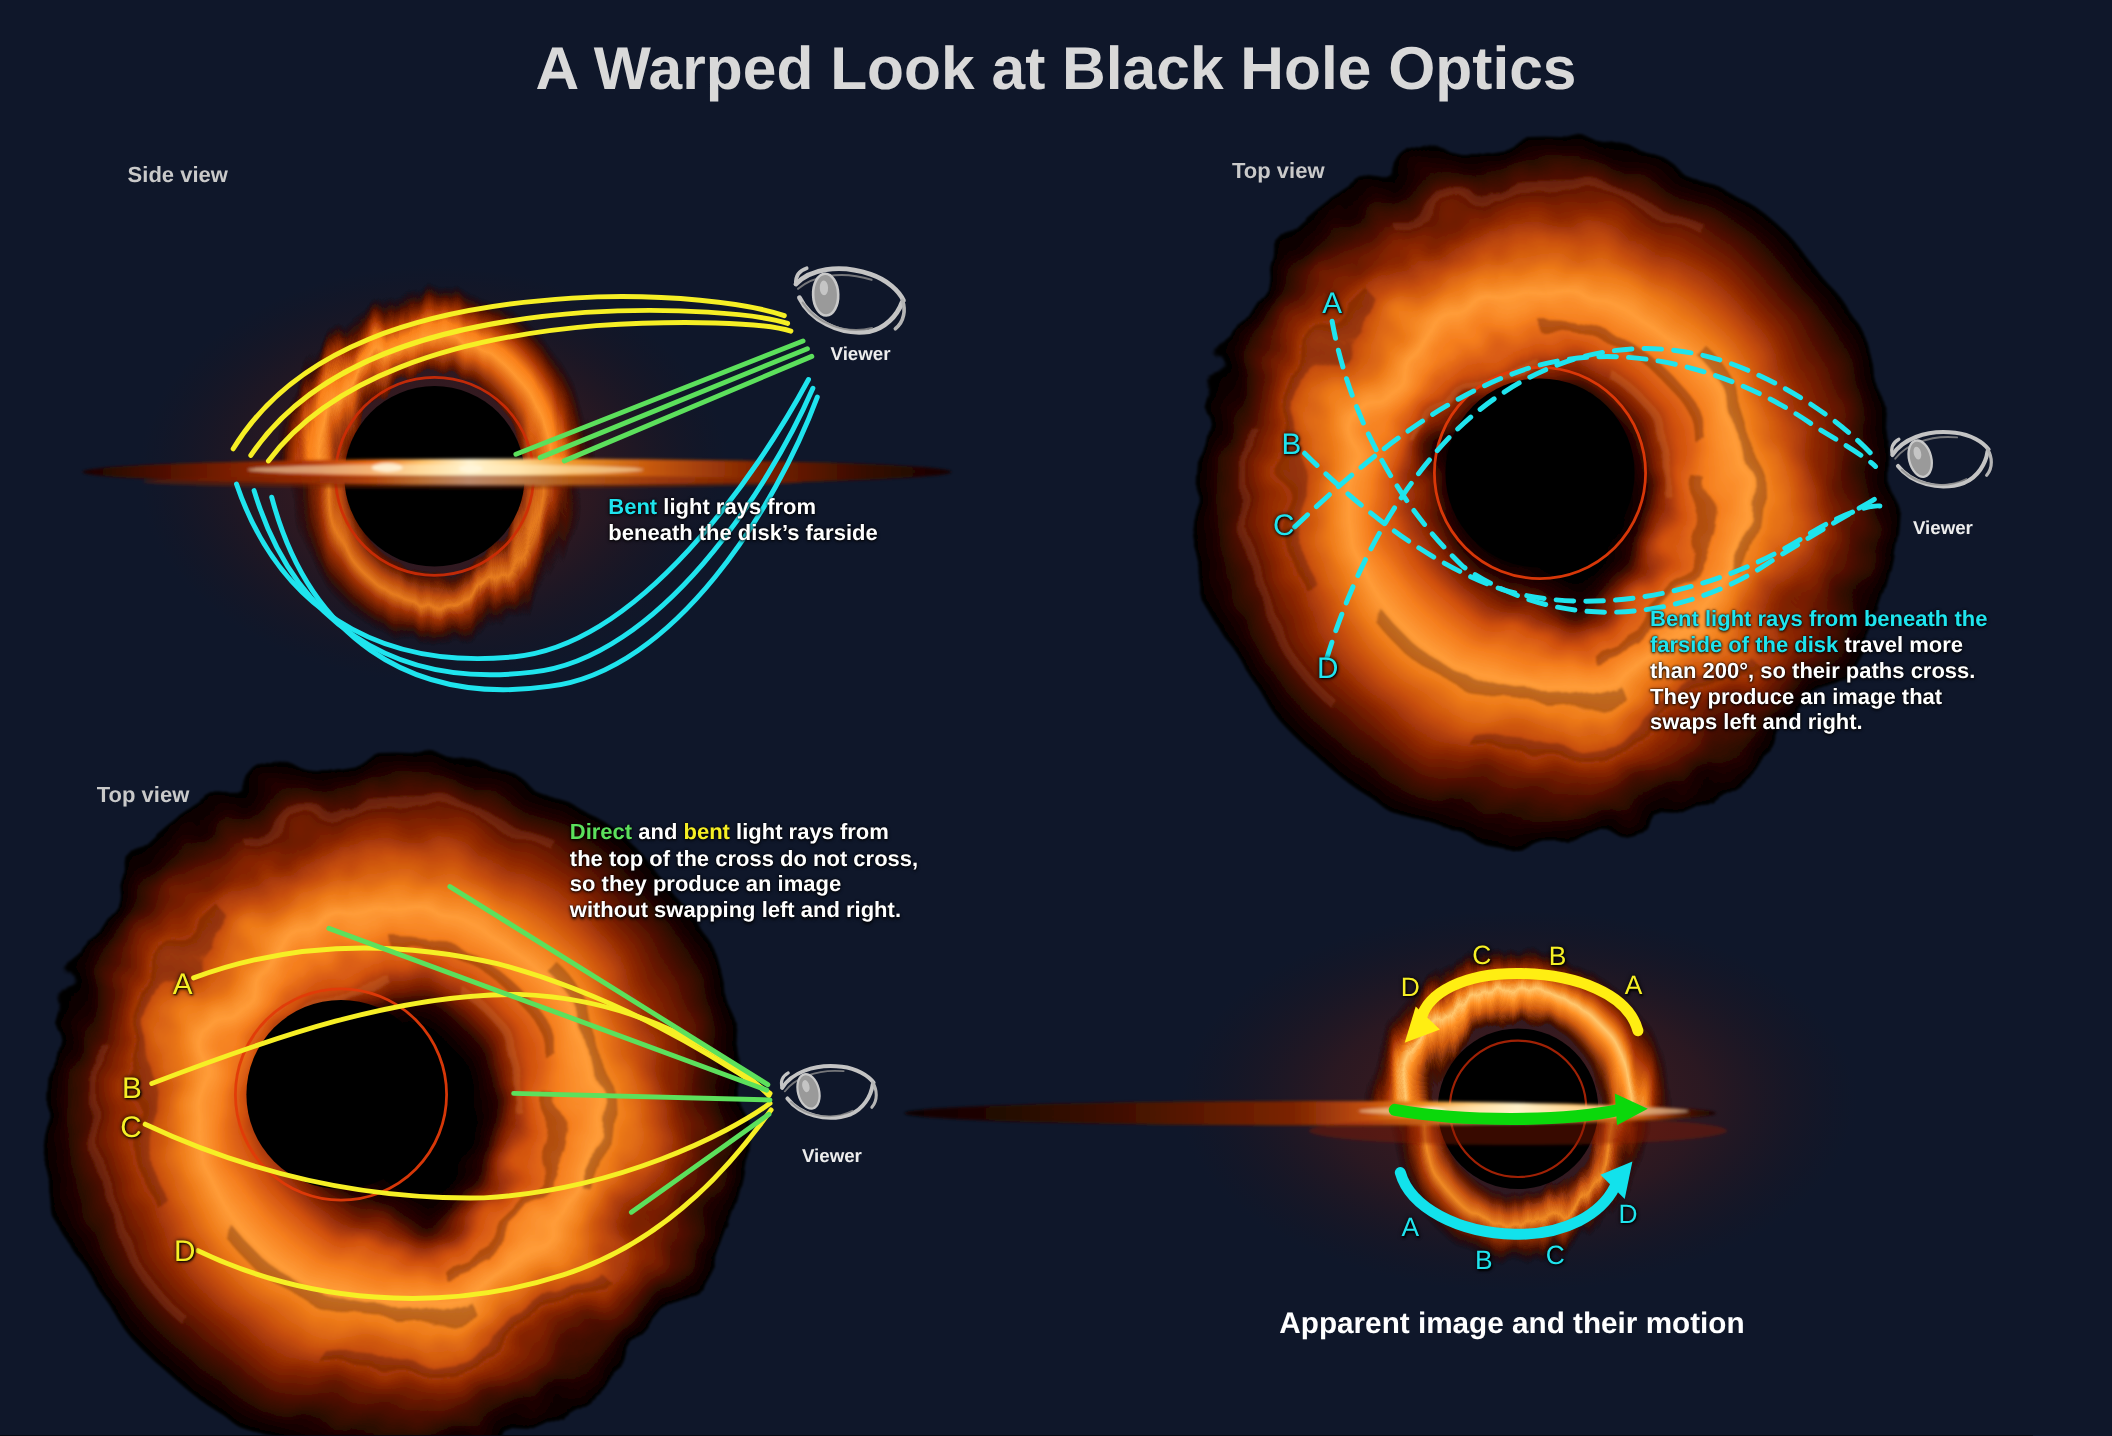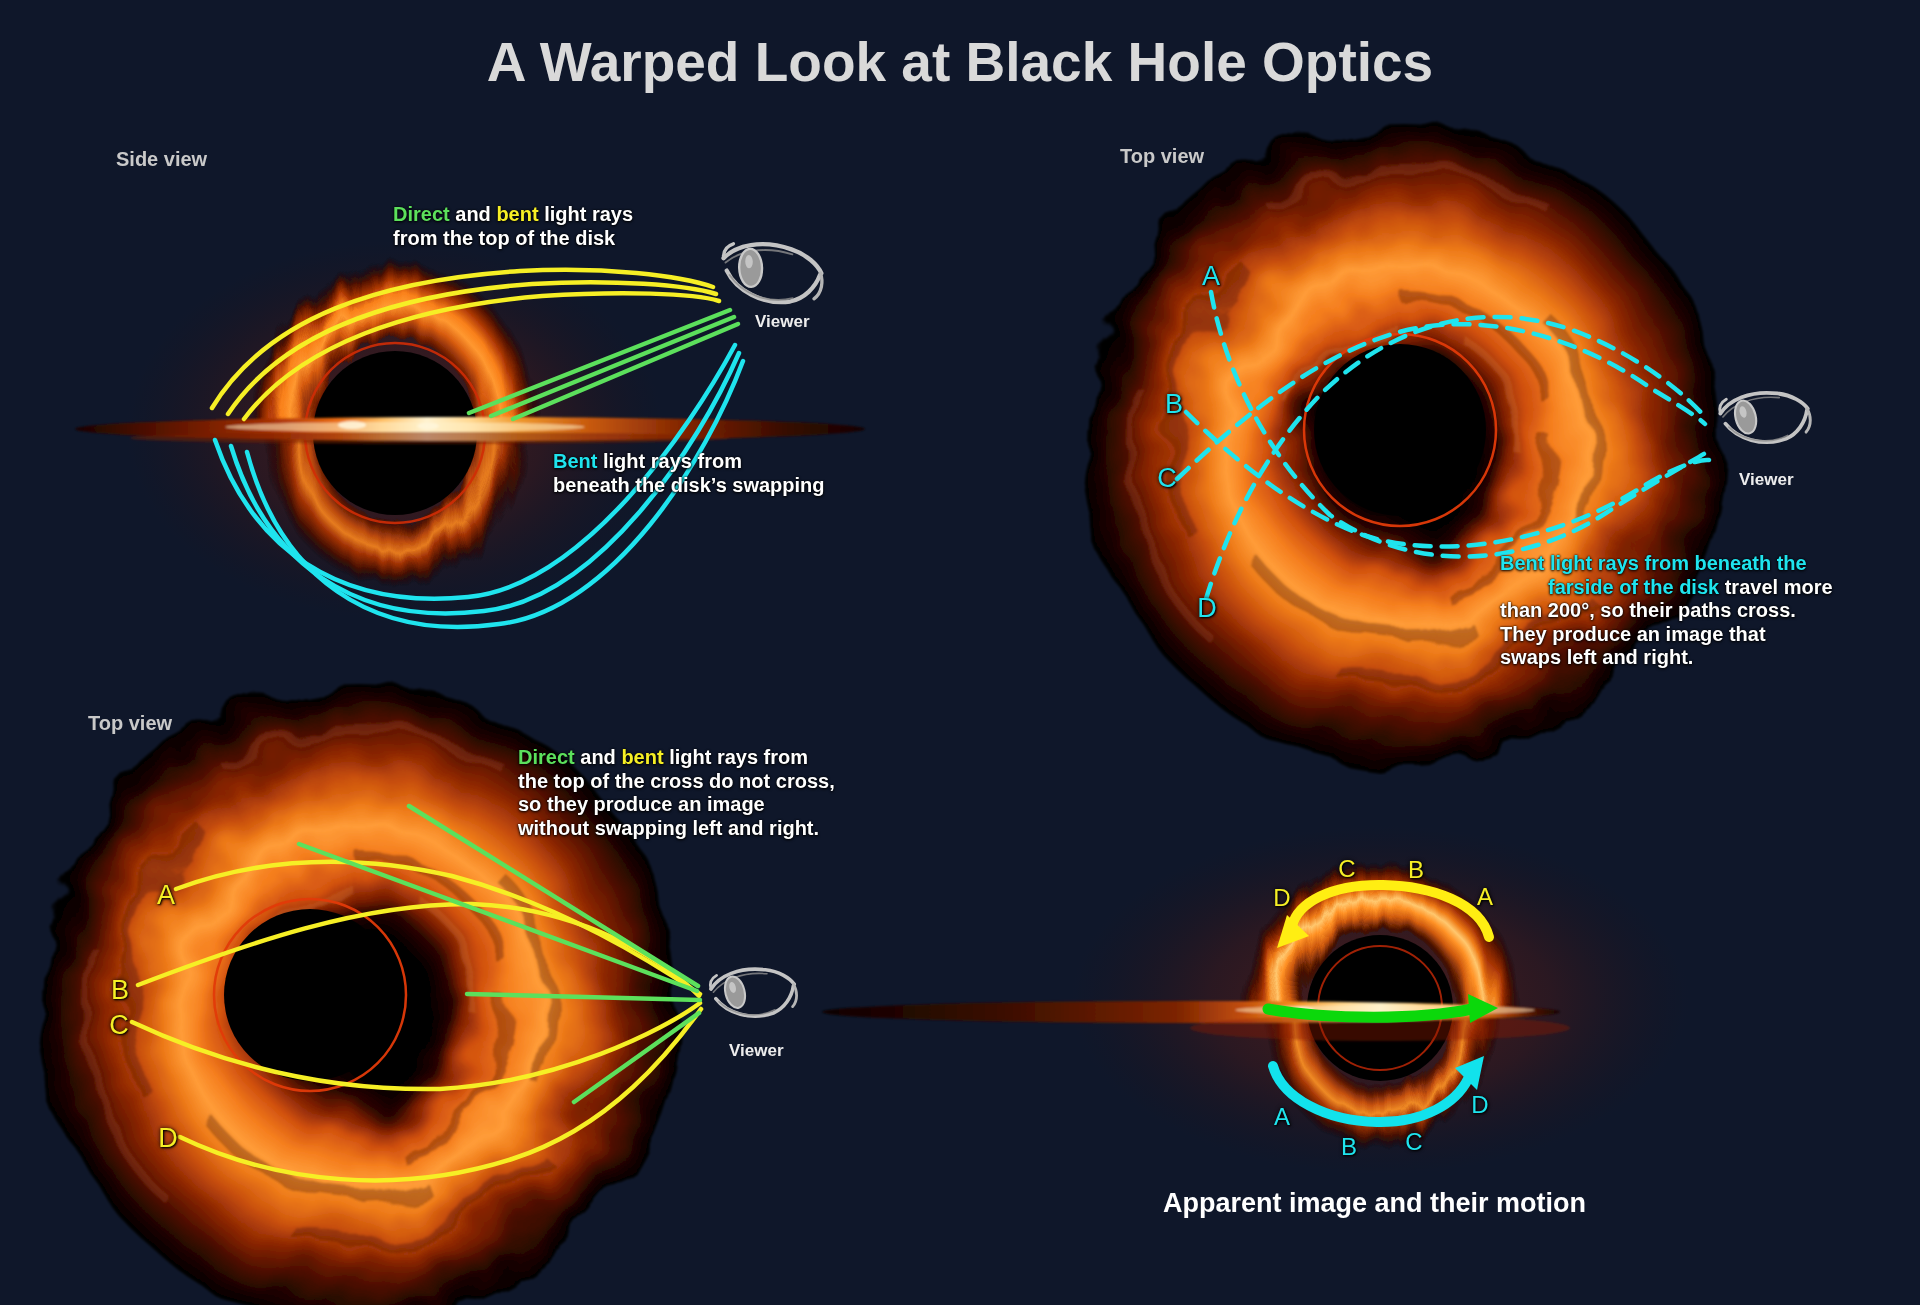--- a/index.html
+++ b/index.html
@@ -264,31 +264,27 @@
       </g>
     </g>
   </svg>
 
   <div class="title">A Warped Look at Black Hole Optics</div>
 
   <div class="plabel" style="left:88px;top:148px;margin-left:28px;">Side view</div>
   <div class="plabel" style="left:1120px;top:145px;">Top view</div>
   <div class="plabel" style="left:88px;top:712px;">Top view</div>
 
-  <div class="ann" style="left:393px;top:203px;">
-      <div><span style="color: rgb(92, 224, 92);">Direct</span><span> and </span><span style="color: rgb(246, 239, 37);">bent</span><span> light rays</span></div>
-      <div><span>from the top of the disk</span></div>
-    </div>
   <div class="ann" style="left:553px;top:450px;">
       <div><span style="color: rgb(31, 228, 238);">Bent</span><span> light rays from</span></div>
-      <div><span>beneath the disk’s swapping</span></div>
+      <div><span>beneath the disk’s farside</span></div>
     </div>
   <div class="ann" style="left:1500px;top:552px;">
       <div><span style="color: rgb(31, 228, 238);">Bent light rays from beneath the</span></div>
-      <div><span style="color: rgb(31, 228, 238); margin-left: 48px;">farside of the disk</span><span> travel more</span></div>
+      <div><span style="color: rgb(31, 228, 238);">farside of the disk</span><span> travel more</span></div>
       <div><span>than 200°, so their paths cross.</span></div>
       <div><span>They produce an image that</span></div>
       <div><span>swaps left and right.</span></div>
     </div>
   <div class="ann" style="left:518px;top:746px;">
       <div><span style="color: rgb(92, 224, 92);">Direct</span><span> and </span><span style="color: rgb(246, 239, 37);">bent</span><span> light rays from</span></div>
       <div><span>the top of the cross do not cross,</span></div>
       <div><span>so they produce an image</span></div>
       <div><span>without swapping left and right.</span></div>
     </div>

